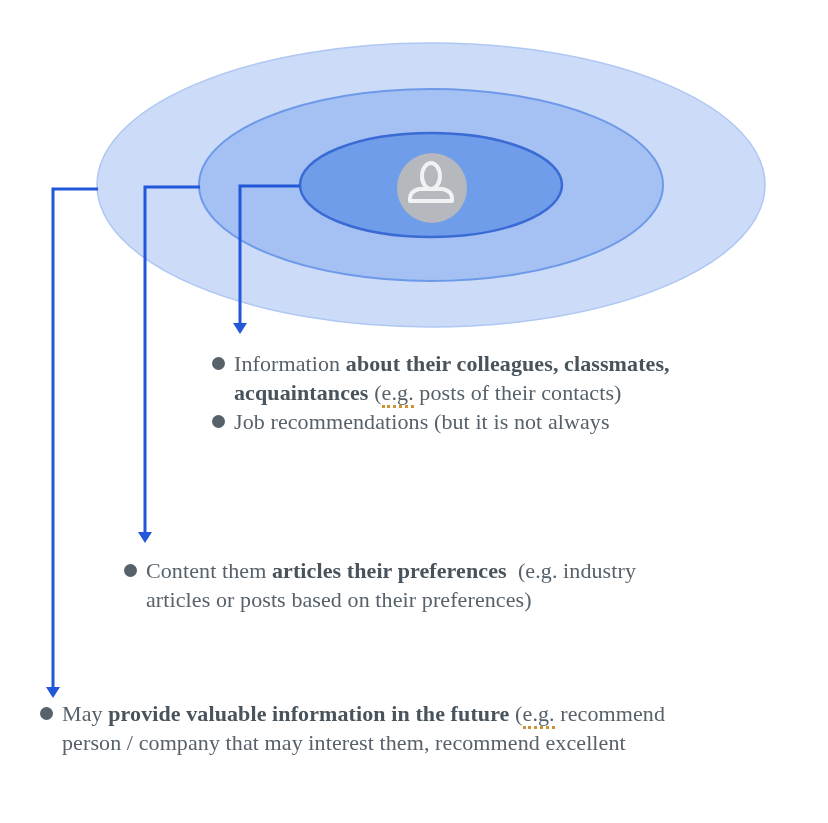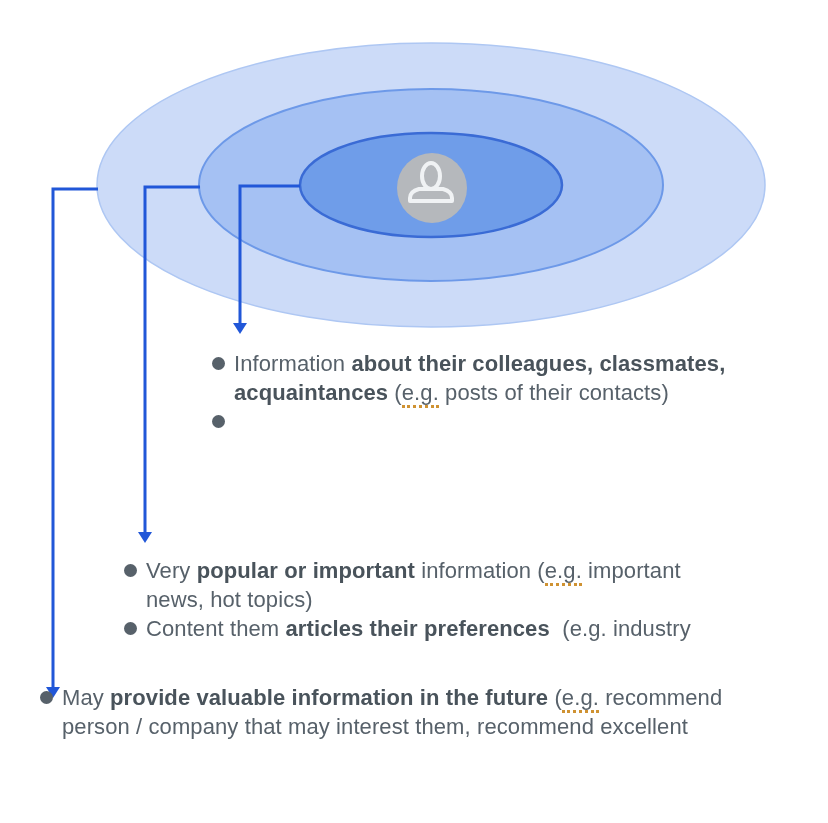--- a/index.html
+++ b/index.html
@@ -1,18 +1,18 @@
 <!DOCTYPE html>
 <html style="--background: #ffffff; --outer_fill: #ccdbf8; --outer_stroke: #aec7f3; --middle_fill: #a5c1f3; --middle_stroke: #6d99e8; --inner_fill: #6f9de9; --inner_stroke: #3a6bd5; --avatar_fill: #b5b8bc; --avatar_icon: #f0f2f4; --arrow: #2157d8; --text: #57616a; --text_bold: #49535b; --bullet: #57616a; --eg_underline: #cf9232;"><head>
 <meta charset="utf-8">
 <style>
   html,body{margin:0;padding:0;background:#fff;}
   .canvas{
     position:relative;width:828px;height:823px;background:var(--background,#fff);
-    font-family:Liberation Sans, sans-serif;overflow:hidden;
+    font-family:Liberation Serif, serif;overflow:hidden;
   }
   .diagram-svg{position:absolute;left:0;top:0;}
   .block{
     position:absolute;
     font-size:22px;line-height:29px;color:var(--text,#57616a);
     letter-spacing:0.1px;
   }
   .item{display:flex;align-items:flex-start;}
   .bullet{
     flex:none;width:13px;height:13px;border-radius:50%;
@@ -51,32 +51,28 @@
     </g>
   </svg>
 
   <div class="block" style="left:212px;top:349px">
       <div class="item">
         <span class="bullet"></span>
         <div class="txt"><span>Information </span><span class="bold">about their colleagues, classmates,</span><br><span class="bold">acquaintances</span><span> (</span><span class="eg">e.g.</span><span> posts of their contacts)</span></div>
       </div>
       <div class="item">
         <span class="bullet"></span>
-        <div class="txt"><br></div>
+        <div class="txt"><span>Job recommendations (but it is not always</span><br></div>
       </div>
     </div>
   <div class="block" style="left:124px;top:556px">
       <div class="item">
         <span class="bullet"></span>
-        <div class="txt"><span>Very </span><span class="bold">popular or important</span><span> information (</span><span class="eg">e.g.</span><span> important</span><br><span>news, hot topics)</span></div>
-      </div>
-      <div class="item">
-        <span class="bullet"></span>
-        <div class="txt"><span>Content them </span><span class="bold">articles their preferences</span><span>  (e.g. industry</span><br></div>
+        <div class="txt"><span>Content them </span><span class="bold">articles their preferences</span><span>  (e.g. industry</span><br><span>articles or posts based on their preferences)</span></div>
       </div>
     </div>
-  <div class="block" style="left:40px;top:683px">
+  <div class="block" style="left:40px;top:699px">
       <div class="item">
         <span class="bullet"></span>
         <div class="txt"><span>May </span><span class="bold">provide valuable information in the future</span><span> (</span><span class="eg">e.g.</span><span> recommend</span><br><span>person / company that may interest them, recommend excellent</span><br></div>
       </div>
     </div>
 </div>
 
 </body></html>

